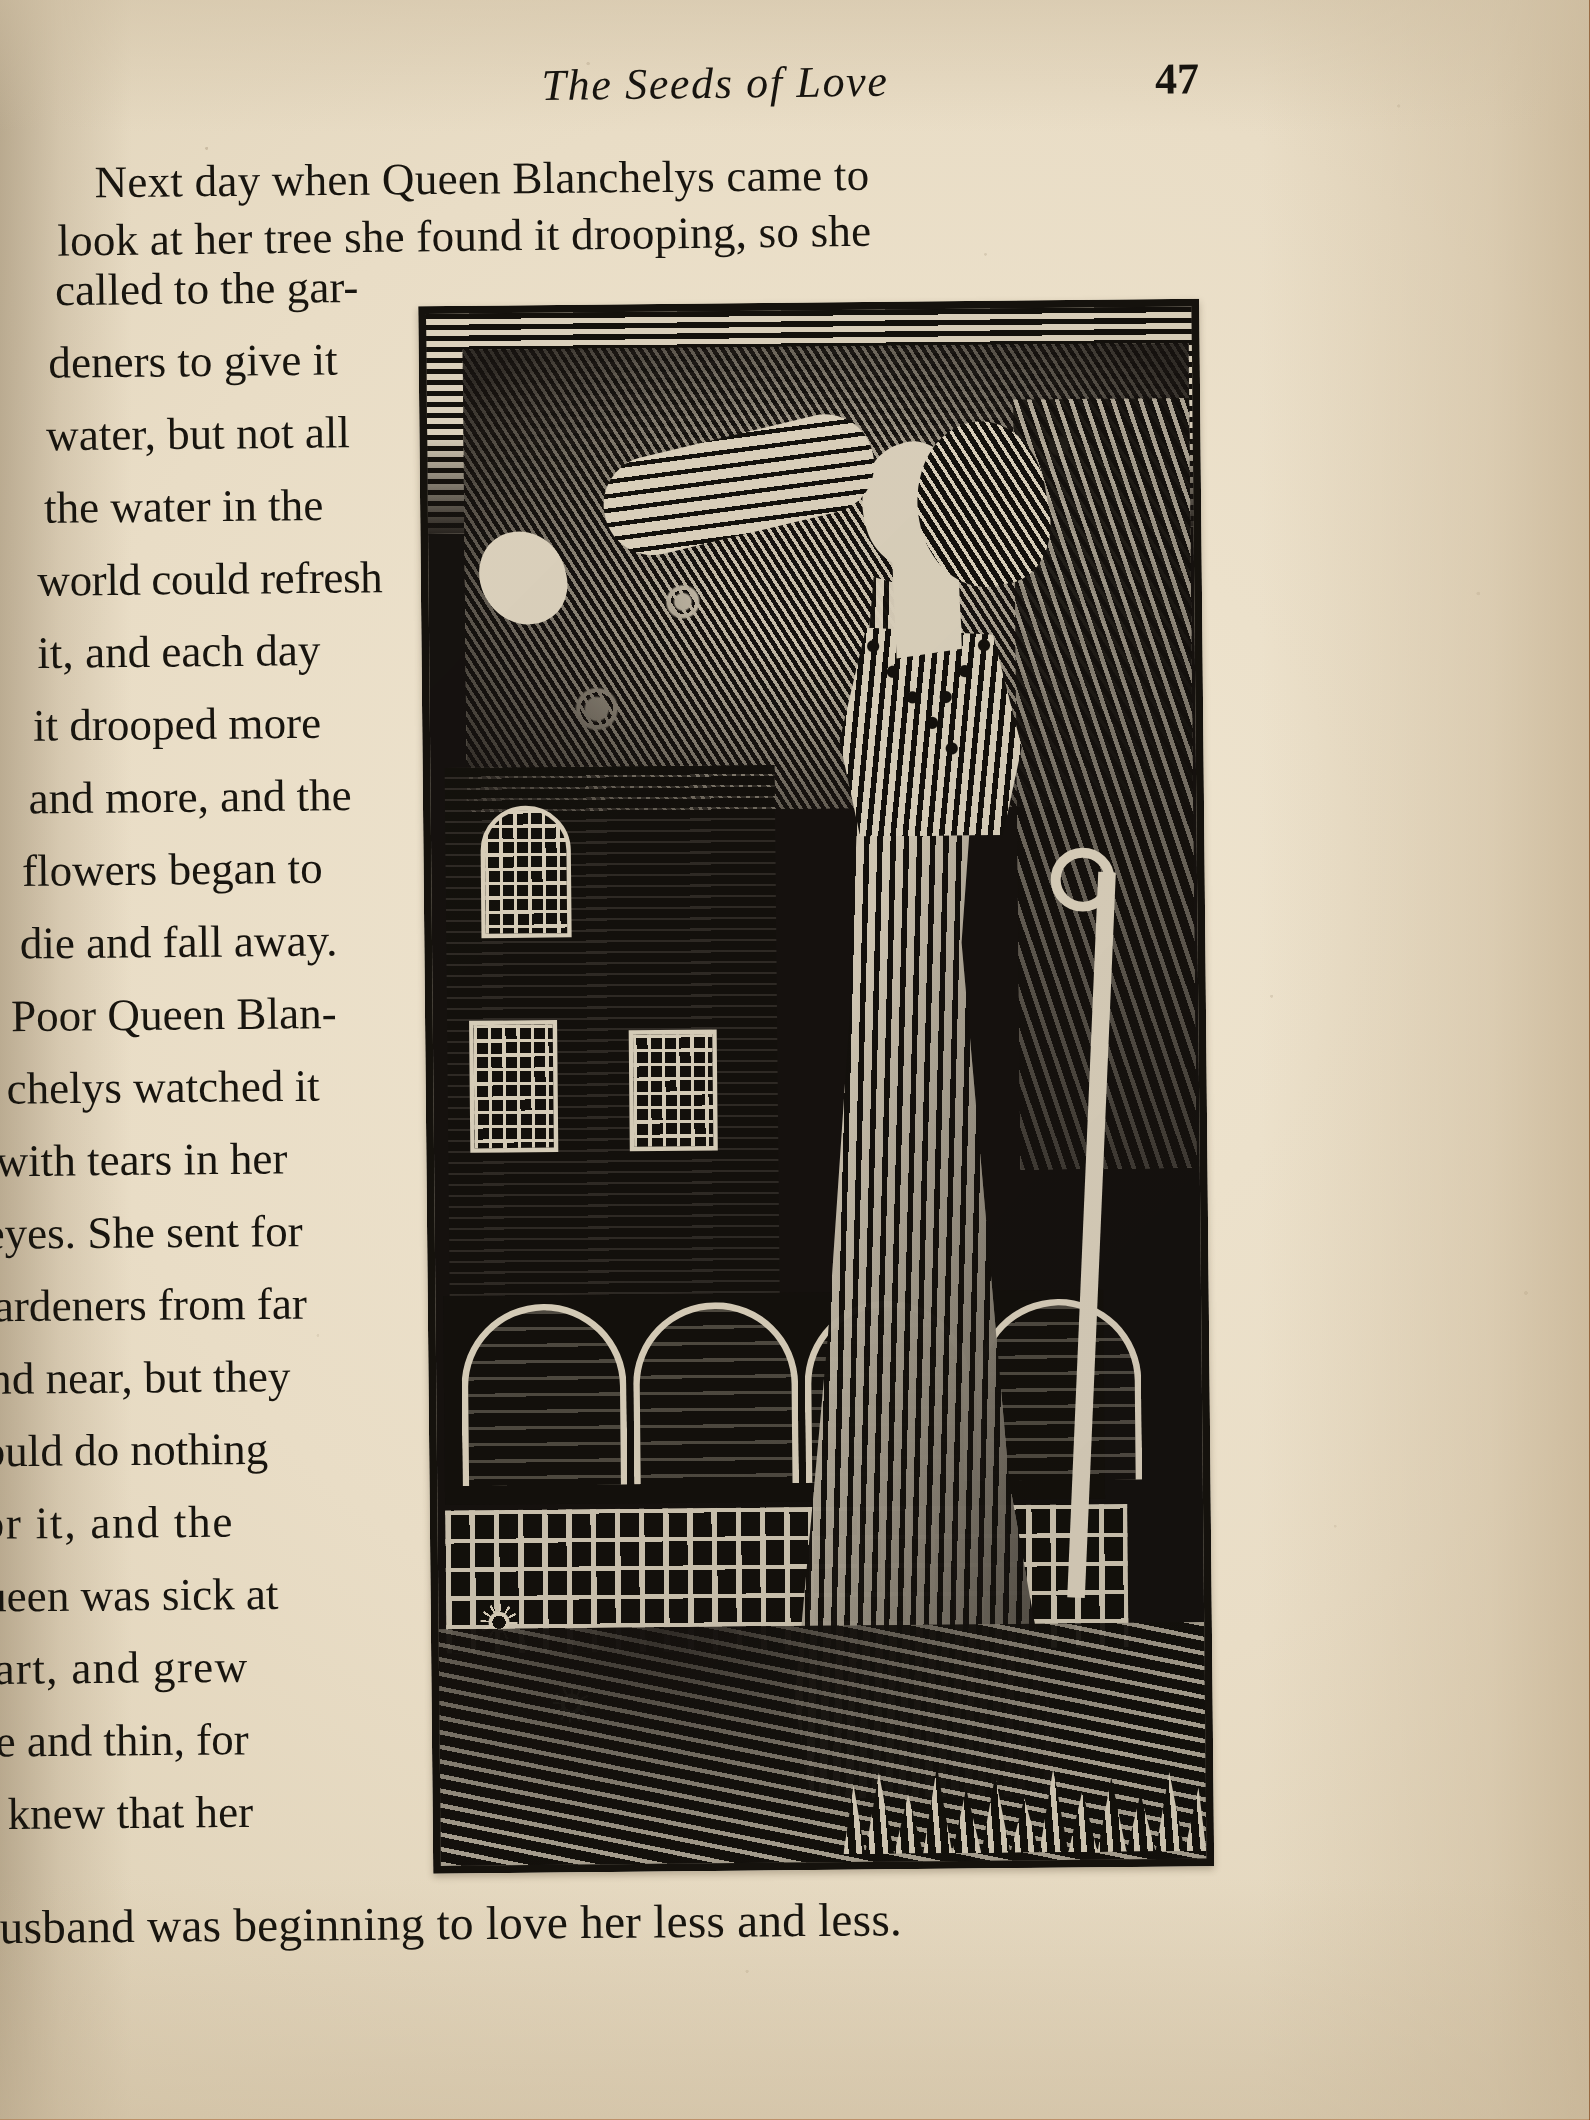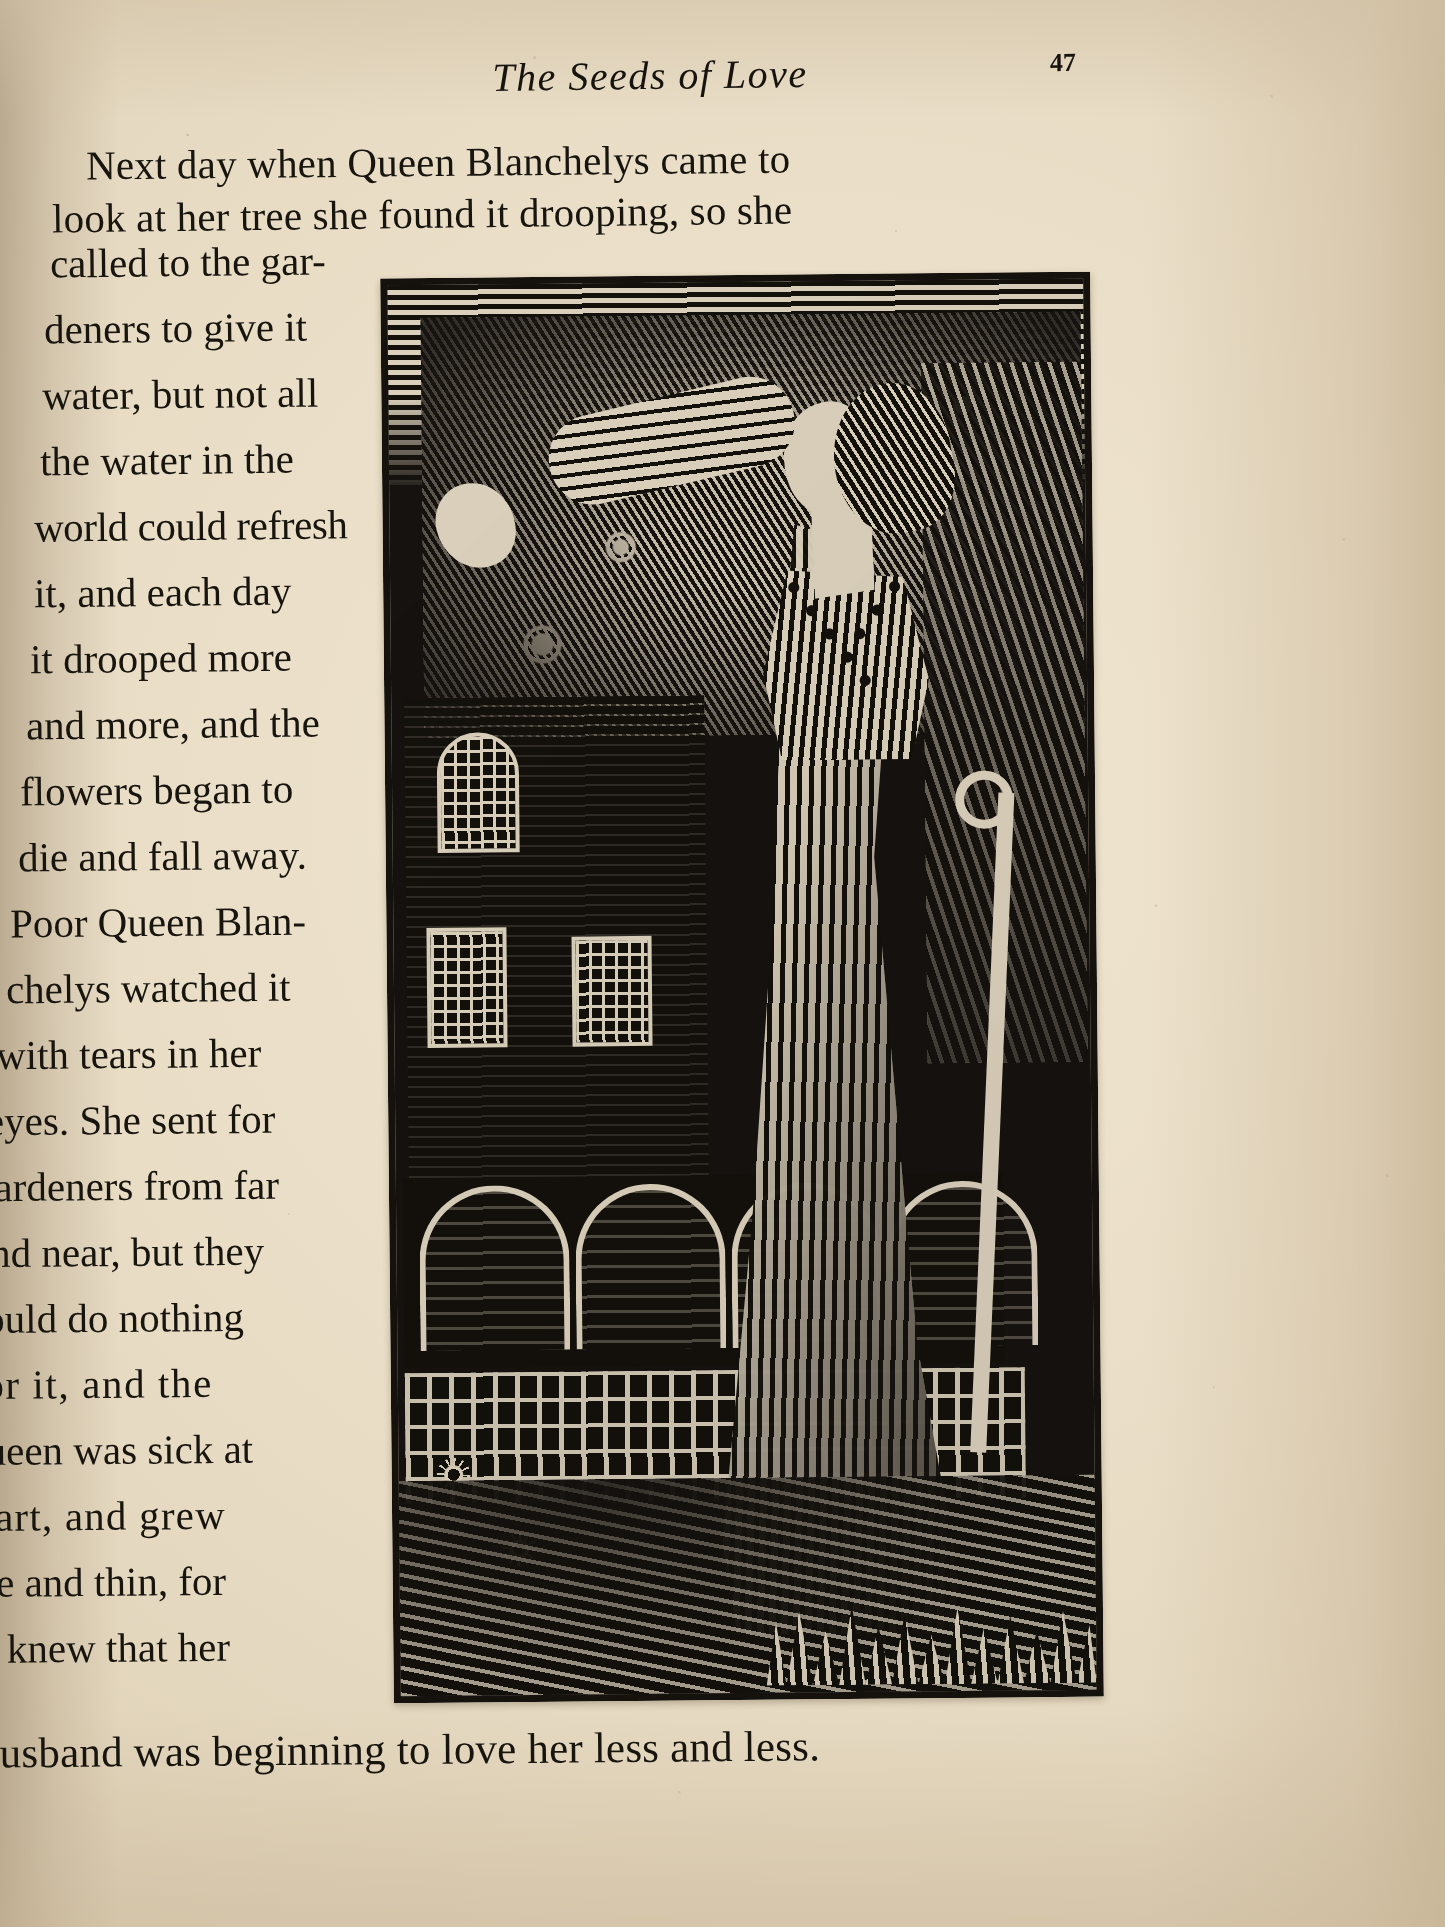--- a/index.html
+++ b/index.html
@@ -77,21 +77,21 @@
     font-style: italic;
     font-size: 40px;
     letter-spacing: 1.5px;
     transform: rotate(-0.7deg);
     color: #17140f;
   }
   .folio {
     position: absolute;
     top: 48px;
     left: 1050px;
-    font-size: 26px;
+    font-size: 40px;
     font-weight: 700;
     transform: rotate(-0.7deg);
     color: #17140f;
   }
 
   
   .textblock {
     position: absolute;
     top: 128px;
     left: 0;

